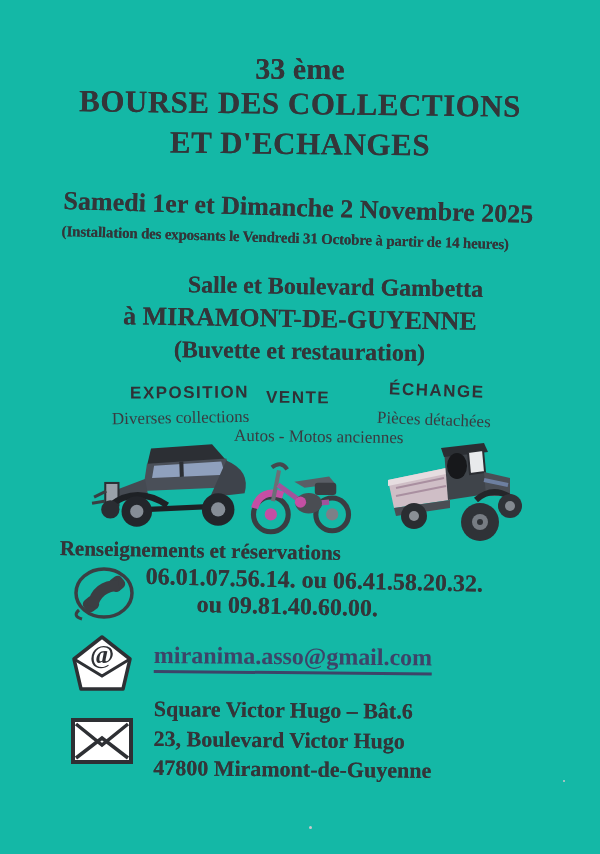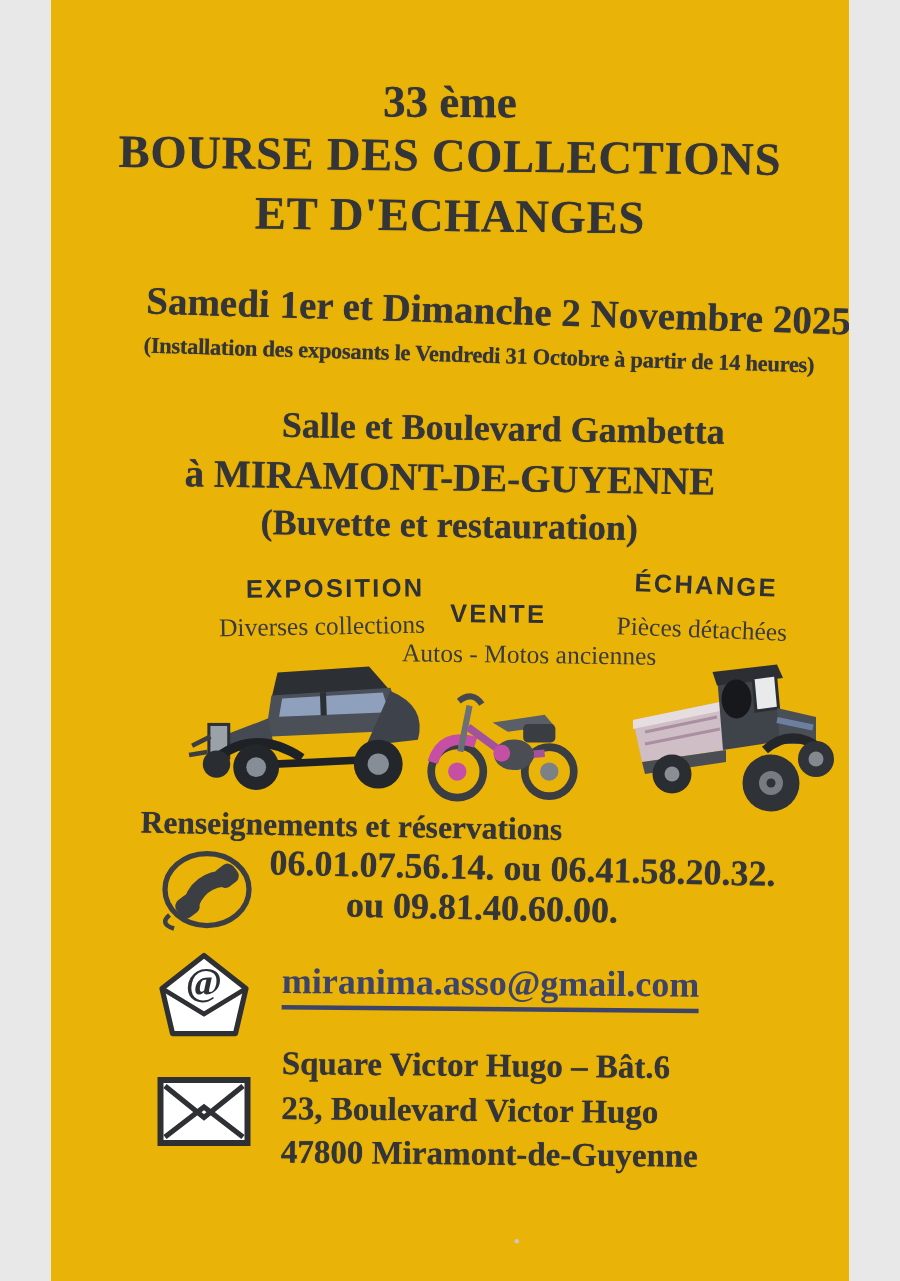--- a/index.html
+++ b/index.html
@@ -1,18 +1,18 @@
 <!DOCTYPE html>
 <html><head>
 <meta charset="utf-8">
 <style>
   html,body{margin:0;padding:0;background:#e8e8e8;}
   .page{
-    position:relative;width:532px;height:854px;margin:0 auto;
-    background:#eab308;overflow:hidden;
+    position:relative;width:600px;height:854px;margin:0 auto;
+    background:#14b8a6;overflow:hidden;
     font-family:"Liberation Serif","DejaVu Serif",serif;
     color:#343539;
   }
   .abs{position:absolute;}
   .soft{text-shadow:0 0 0.5px rgba(45,45,50,0.75);}
   
   .edition{top:52px;left:0;width:100%;text-align:center;
     font-size:30px;font-weight:bold;transform:rotate(0.4deg);}
   .title1{top:86px;left:0;width:100%;text-align:center;
     font-size:31px;font-weight:bold;letter-spacing:0.5px;transform:rotate(0.7deg);}
@@ -27,21 +27,21 @@
   .venue{top:270px;left:0;width:100%;text-align:center;transform:rotate(0.9deg);}
   .venue .v1{font-size:24px;font-weight:bold;padding-left:70px;line-height:32px;}
   .venue .v2{font-size:26px;font-weight:bold;line-height:33px;}
   .venue .v3{font-size:24px;font-weight:bold;line-height:33px;}
   
   .cat-h{font-family:"Liberation Sans","DejaVu Sans",sans-serif;
     font-weight:bold;font-size:17px;letter-spacing:1.5px;color:#303136;white-space:nowrap;}
   .cat-s{font-size:17px;color:#3a3b40;white-space:nowrap;}
   .exp-h{top:383px;left:130px;transform:rotate(-0.5deg);}
   .exp-s{top:408px;left:112px;transform:rotate(-1deg);}
-  .ven-h{top:400px;left:266px;transform:rotate(0.5deg);}
+  .ven-h{top:388px;left:266px;transform:rotate(0.5deg);}
   .ven-s{top:427px;left:234px;transform:rotate(0.8deg);}
   .ech-h{top:381px;left:389px;transform:rotate(2.2deg);}
   .ech-s{top:410px;left:377px;transform:rotate(2.2deg);}
   .img-car{top:438px;left:90px;width:178px;height:94px;}
   .img-moped{top:450px;left:247px;width:108px;height:92px;}
   .img-truck{top:430px;left:384px;width:138px;height:118px;}
   
   .contact-h{top:536px;left:60px;font-size:21px;font-weight:bold;white-space:nowrap;
     transform:rotate(1deg);transform-origin:left top;}
   .phone-icon{top:564px;left:72px;width:64px;height:60px;}

